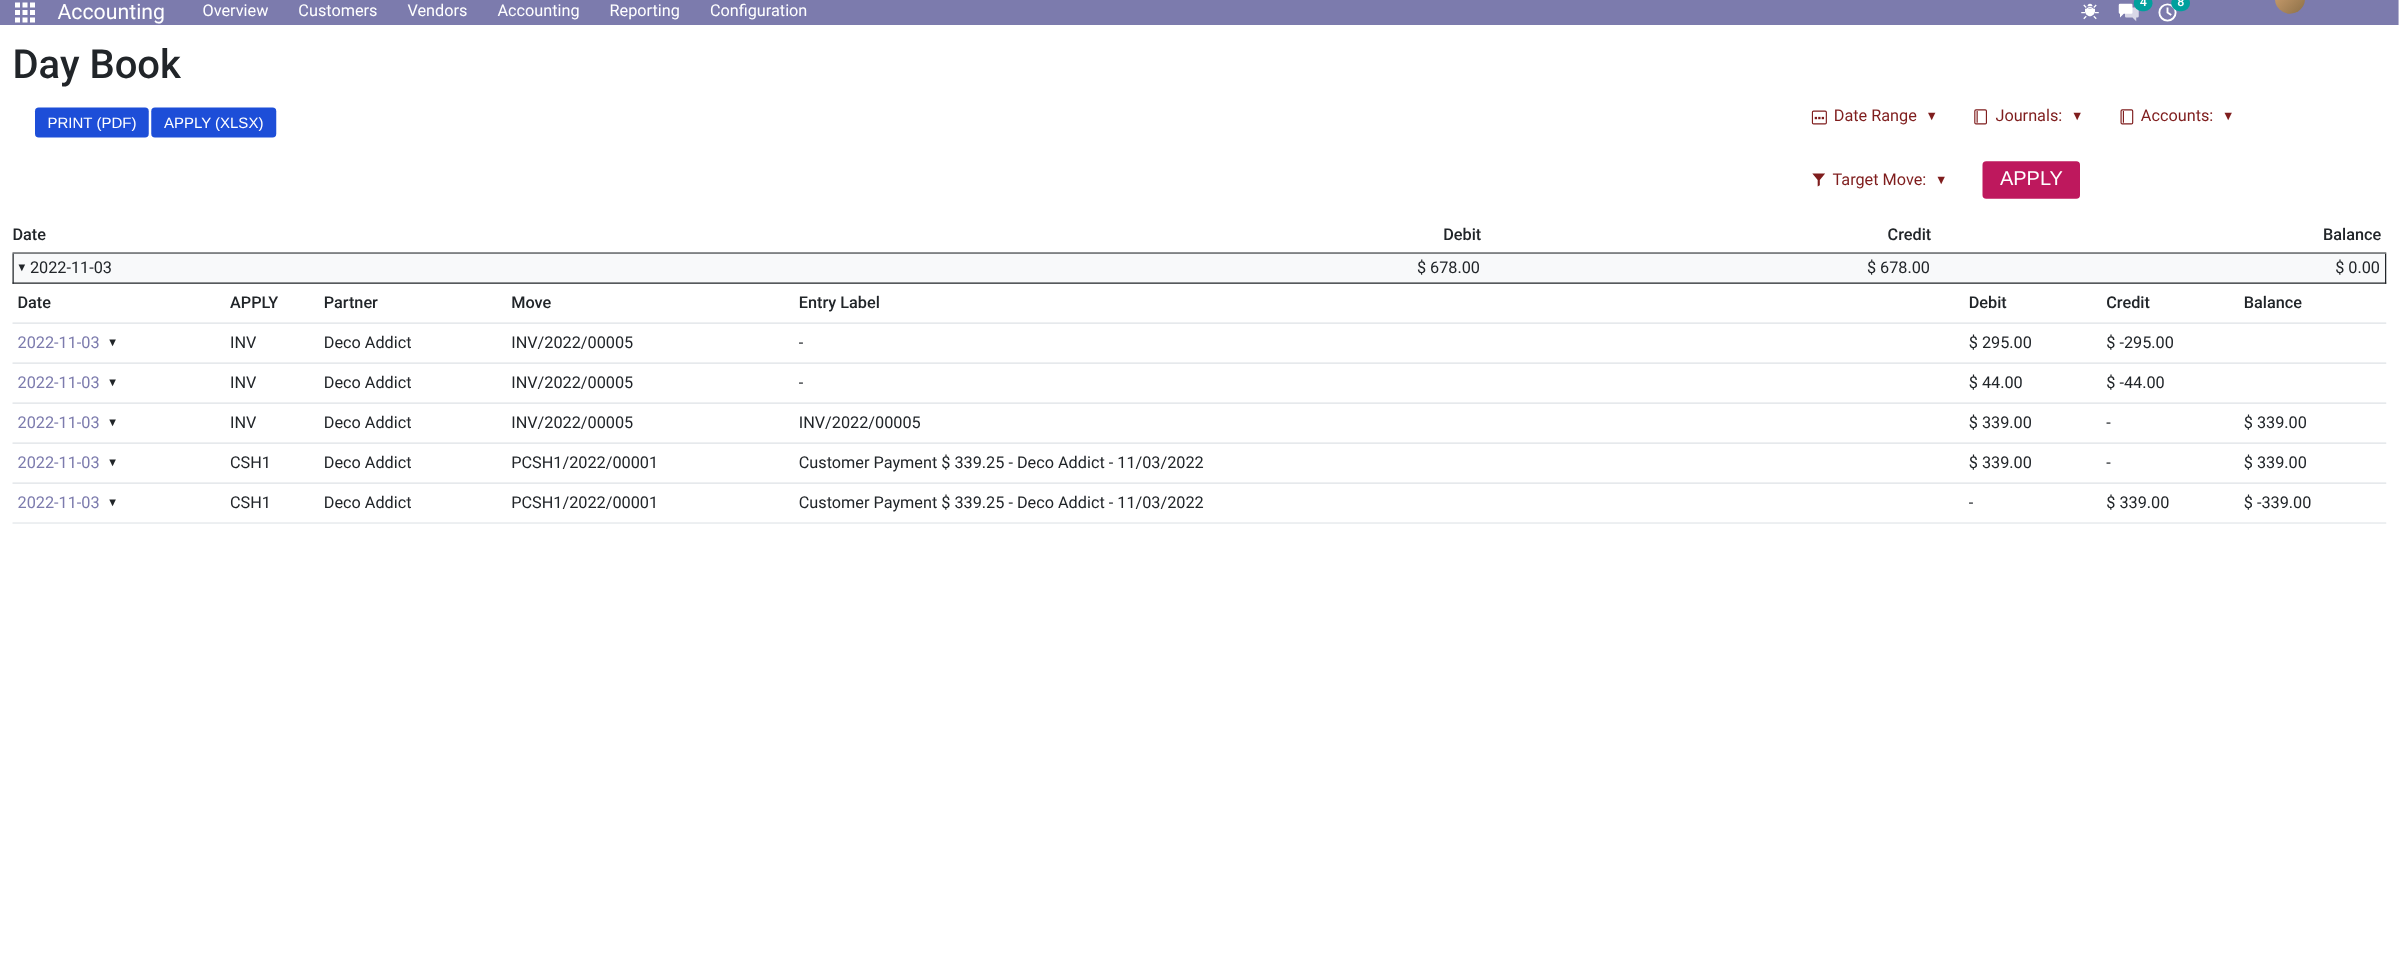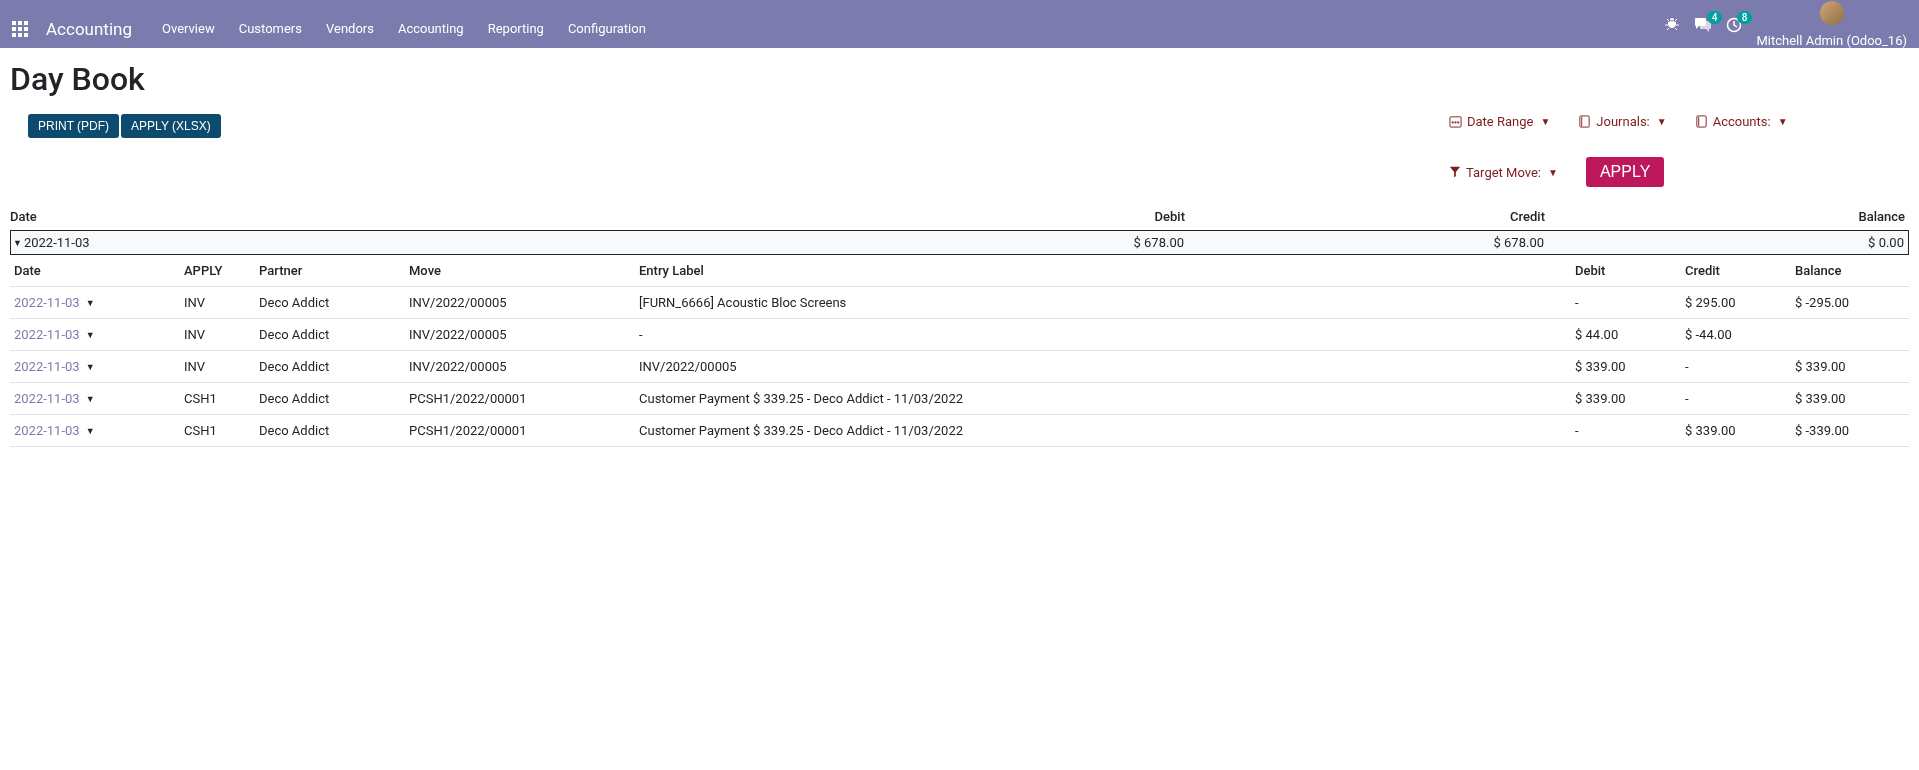--- a/index.html
+++ b/index.html
@@ -1,37 +1,37 @@
 <!DOCTYPE html>
 <html><head>
 <meta charset="utf-8">
 <style>
 * { box-sizing: border-box; margin: 0; padding: 0; }
 body { font-family: -apple-system, BlinkMacSystemFont, "Segoe UI", Roboto, "Helvetica Neue", Arial, sans-serif; font-size: 13px; color: #212529; background: #fff; }
 
-.navbar { background: #7c7bad; color: #fff; display: flex; align-items: flex-end; height: 48px; padding: 0 12px; }
+.navbar { background: #7c7bad; color: #fff; display: flex; align-items: center; height: 20px; padding: 0 12px; }
 .navbar-left { display: flex; align-items: center; gap: 18px; }
 .apps-icon { display: grid; grid-template-columns: repeat(3, 4px); grid-template-rows: repeat(3, 4px); gap: 2px; cursor: pointer; }
 .apps-icon span { background: #fff; width: 4px; height: 4px; }
 .brand { font-size: 17px; font-weight: 400; color: #fff; }
 .nav-links { display: flex; gap: 0; }
 .nav-link { color: #fff; padding: 0 12px; font-size: 13px; cursor: pointer; line-height: 38px; }
 .navbar-right { margin-left: auto; display: flex; align-items: center; gap: 14px; }
 .nav-icon { position: relative; cursor: pointer; color: #fff; display: flex; align-items: center; }
 .badge { position: absolute; top: -6px; right: -10px; background: #00a09d; color: #fff; font-size: 10px; padding: 1px 5px; border-radius: 8px; font-weight: 500; }
 .user-area { display: flex; align-items: center; gap: 8px; cursor: pointer; flex-direction: column; }
 .avatar { width: 24px; height: 24px; border-radius: 50%; background: linear-gradient(135deg, #d4a574, #8b6f47); }
 .user-name { font-size: 13px; }
 
 .page-content { padding: 0 10px; }
 .page-title { font-size: 32px; font-weight: 500; padding: 12px 0 16px 0; color: #212529; }
 
 .controls-row { display: flex; justify-content: space-between; align-items: flex-start; padding: 0 0 16px 0; }
 .export-buttons { display: flex; gap: 2px; padding-left: 18px; }
-.btn-teal { background: #0c4a6e; color: #fff; border: none; padding: 5px 10px; font-size: 12px; font-weight: 500; border-radius: 3px; cursor: pointer; }
+.btn-teal { background: #1d4ed8; color: #fff; border: none; padding: 5px 10px; font-size: 12px; font-weight: 500; border-radius: 3px; cursor: pointer; }
 .filters { display: flex; flex-wrap: wrap; gap: 28px; align-items: center; max-width: 460px; justify-content: flex-start; }
 .filter-item { display: inline-flex; align-items: center; gap: 5px; color: #7f1d1d; font-size: 13px; cursor: pointer; }
 .filter-item .caret { font-size: 10px; margin-left: 2px; }
 .btn-apply { background: #be185d; color: #fff; border: none; padding: 6px 14px; font-size: 16px; font-weight: 500; border-radius: 3px; cursor: pointer; }
 
 .summary-header { display: grid; grid-template-columns: 1fr 360px 360px 360px; font-weight: 500; padding: 6px 0; border-bottom: 1px solid #212529; }
 .summary-header .col-date { text-align: left; }
 .summary-header .col-num { text-align: right; padding-right: 4px; }
 
 .summary-row { display: grid; grid-template-columns: 1fr 360px 360px 360px; padding: 4px 0; border: 1px solid #212529; border-top: none; background: #f8f9fa; }
@@ -181,21 +181,20 @@
     <div class="col-num-l">Credit</div>
     <div class="col-num-l">Balance</div>
   </div>
 
   <div id="detail-rows">
       <div class="detail-row">
         <div><span class="col-date-link">2022-11-03 <span style="font-size:9px;color:#212529">▼</span></span></div>
         <div>INV</div>
         <div>Deco Addict</div>
         <div>INV/2022/00005</div>
-        <div>[FURN_6666] Acoustic Bloc Screens</div>
         <div class="col-num-l">-</div>
         <div class="col-num-l">$ 295.00</div>
         <div class="col-num-l">$ -295.00</div>
       </div>
       <div class="detail-row">
         <div><span class="col-date-link">2022-11-03 <span style="font-size:9px;color:#212529">▼</span></span></div>
         <div>INV</div>
         <div>Deco Addict</div>
         <div>INV/2022/00005</div>
         <div class="col-num-l">-</div>

